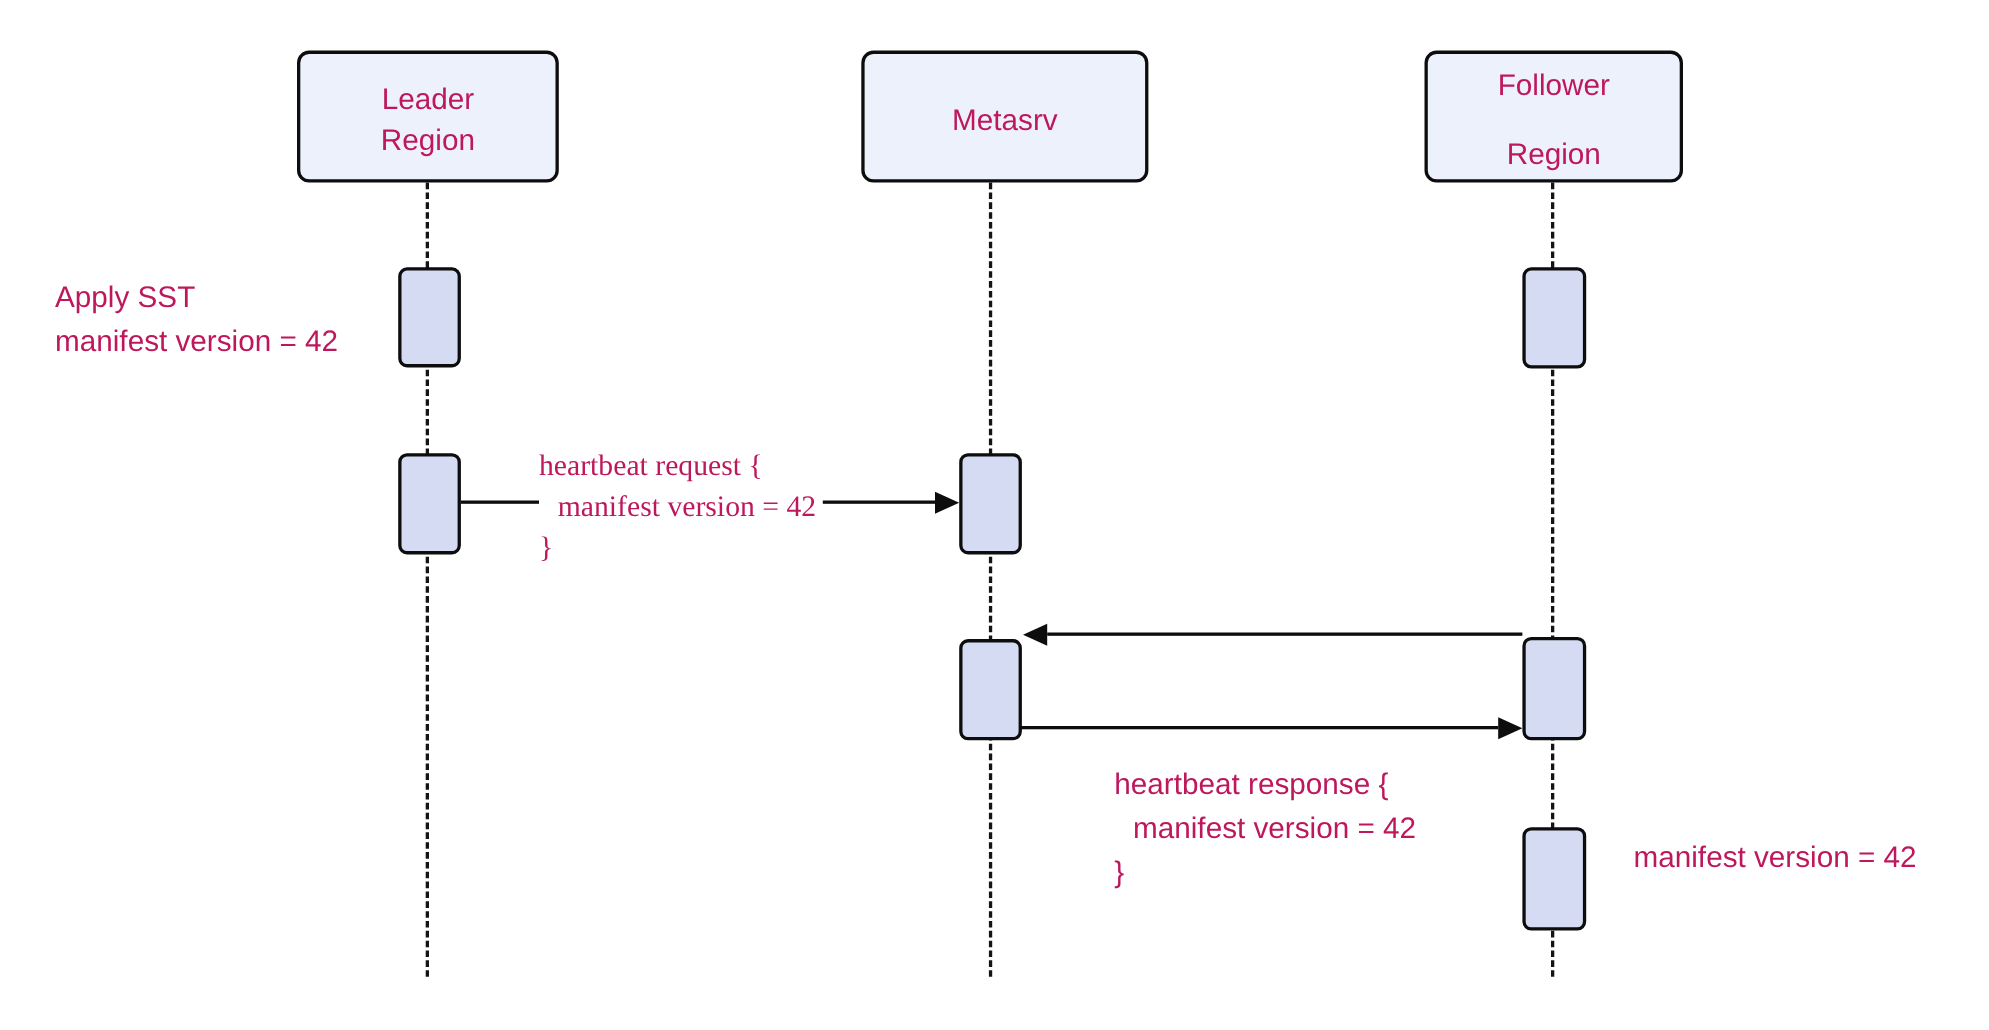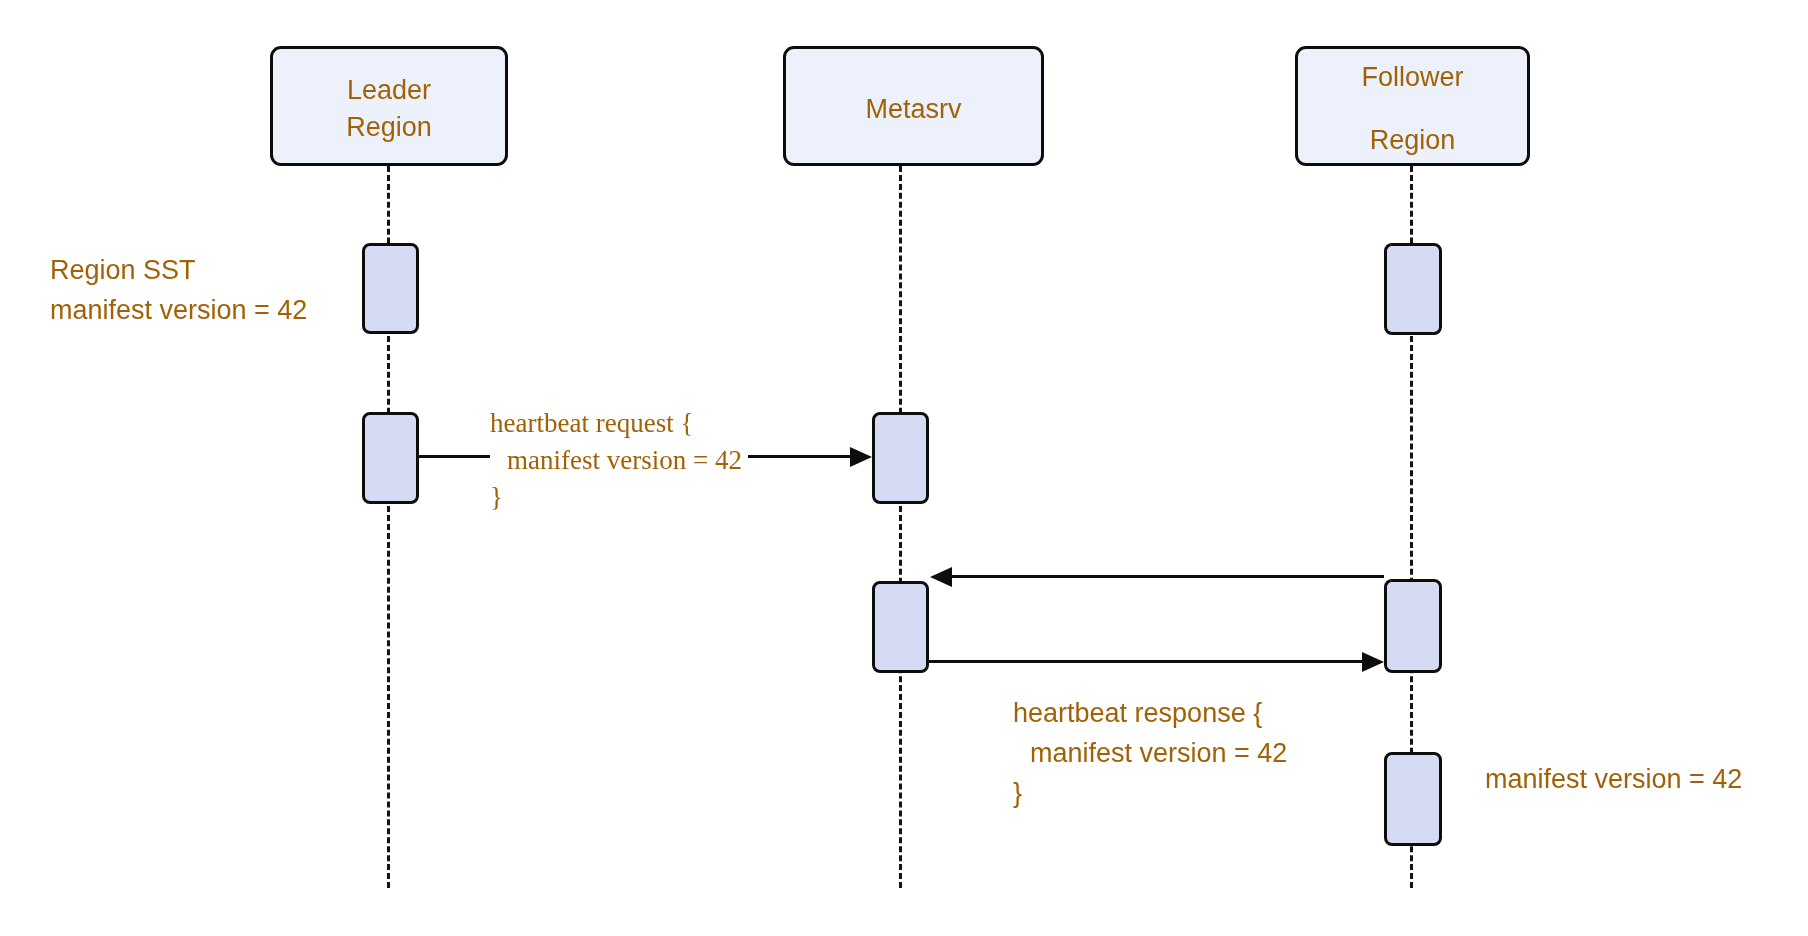--- a/index.html
+++ b/index.html
@@ -6,21 +6,21 @@
     margin: 0;
     padding: 0;
     background: #ffffff;
   }
   .canvas {
     position: relative;
     width: 1808px;
     height: 936px;
     background: #ffffff;
     font-family: "Liberation Sans", "DejaVu Sans", sans-serif;
-    color: #a16207;
+    color: #be185d;
     overflow: hidden;
   }
   
   .participant {
     position: absolute;
     top: 46px;
     height: 120px;
     box-sizing: border-box;
     background: #edf1fb;
     border: 3.5px solid #0d0d0d;
@@ -123,20 +123,20 @@
 
   <div class="msg-line" style="left:928px; top:660px; width:434px;"></div>
   <div class="arrowhead right" style="left:1362px; top:652px;"></div>
   <div class="textblock" style="left:1013px; top:693px;">
     <span>heartbeat response {</span>
     <span class="indent">manifest version = 42</span>
     <span>}</span>
   </div>
 
   <div class="textblock" style="left:50px; top:250px;">
-    <span>Region SST</span>
+    <span>Apply SST</span>
     <span>manifest version = 42</span>
   </div>
   <div class="textblock" style="left:1485px; top:759px;">
     <span>manifest version = 42</span>
   </div>
 
 </div>
 
 </body></html>

